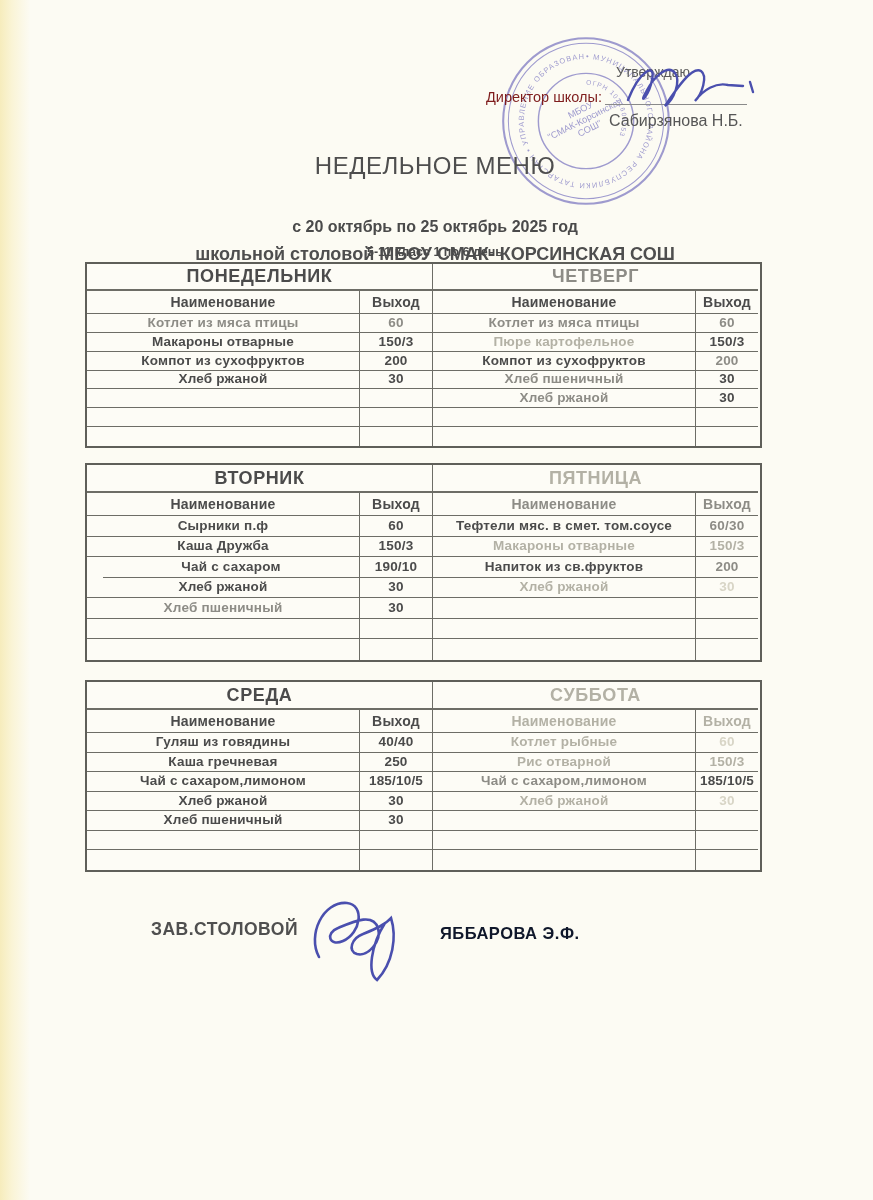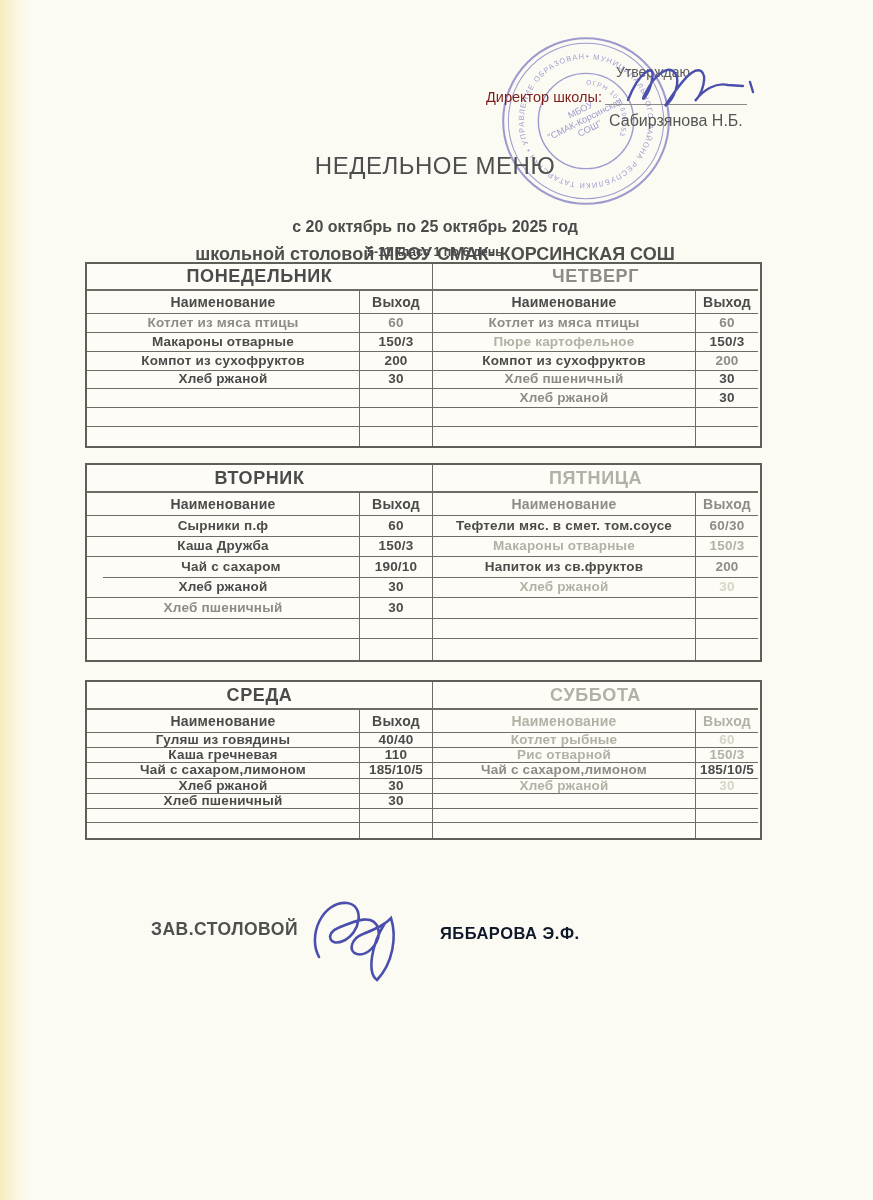--- a/index.html
+++ b/index.html
@@ -157,28 +157,28 @@
       <div class="c f1 nbr" style="grid-area: 5 / 4 / auto / 5;">200</div>
       <div class="c f2" style="grid-area: 6 / 3 / auto / 4;">Хлеб ржаной</div>
       <div class="c f3 nbr" style="grid-area: 6 / 4 / auto / 5;">30</div>
       <div class="c " style="grid-area: 7 / 3 / auto / 4;"></div>
       <div class="c  nbr" style="grid-area: 7 / 4 / auto / 5;"></div>
       <div class="c " style="grid-area: 8 / 3 / auto / 4;"></div>
       <div class="c  nbr" style="grid-area: 8 / 4 / auto / 5;"></div>
       <div class="c  nbb" style="grid-area: 9 / 3 / auto / 4;"></div>
       <div class="c  nbr nbb" style="grid-area: 9 / 4 / auto / 5;"></div>
     </div>
-  <div class="menu-table" id="table-2" style="top: 680px; height: 160px; grid-template-rows: 28px 23px repeat(7, 1fr);">
+  <div class="menu-table" id="table-2" style="top: 680px; height: 192px; grid-template-rows: 28px 23px repeat(7, 1fr);">
       <div class="c day f0" style="grid-area: 1 / 1 / auto / 3;">СРЕДА</div>
       <div class="c colh f0" style="grid-area: 2 / 1 / auto / 2;">Наименование</div>
       <div class="c colh f0" style="grid-area: 2 / 2 / auto / 3;">Выход</div>
       <div class="c f0" style="grid-area: 3 / 1 / auto / 2;">Гуляш из говядины</div>
       <div class="c f0" style="grid-area: 3 / 2 / auto / 3;">40/40</div>
       <div class="c f0" style="grid-area: 4 / 1 / auto / 2;">Каша гречневая</div>
-      <div class="c f0" style="grid-area: 4 / 2 / auto / 3;">110</div>
+      <div class="c f0" style="grid-area: 4 / 2 / auto / 3;">250</div>
       <div class="c f0" style="grid-area: 5 / 1 / auto / 2;">Чай с сахаром,лимоном</div>
       <div class="c f0" style="grid-area: 5 / 2 / auto / 3;">185/10/5</div>
       <div class="c f0" style="grid-area: 6 / 1 / auto / 2;">Хлеб ржаной</div>
       <div class="c f0" style="grid-area: 6 / 2 / auto / 3;">30</div>
       <div class="c f0" style="grid-area: 7 / 1 / auto / 2;">Хлеб пшеничный</div>
       <div class="c f0" style="grid-area: 7 / 2 / auto / 3;">30</div>
       <div class="c " style="grid-area: 8 / 1 / auto / 2;"></div>
       <div class="c " style="grid-area: 8 / 2 / auto / 3;"></div>
       <div class="c  nbb" style="grid-area: 9 / 1 / auto / 2;"></div>
       <div class="c  nbb" style="grid-area: 9 / 2 / auto / 3;"></div>

